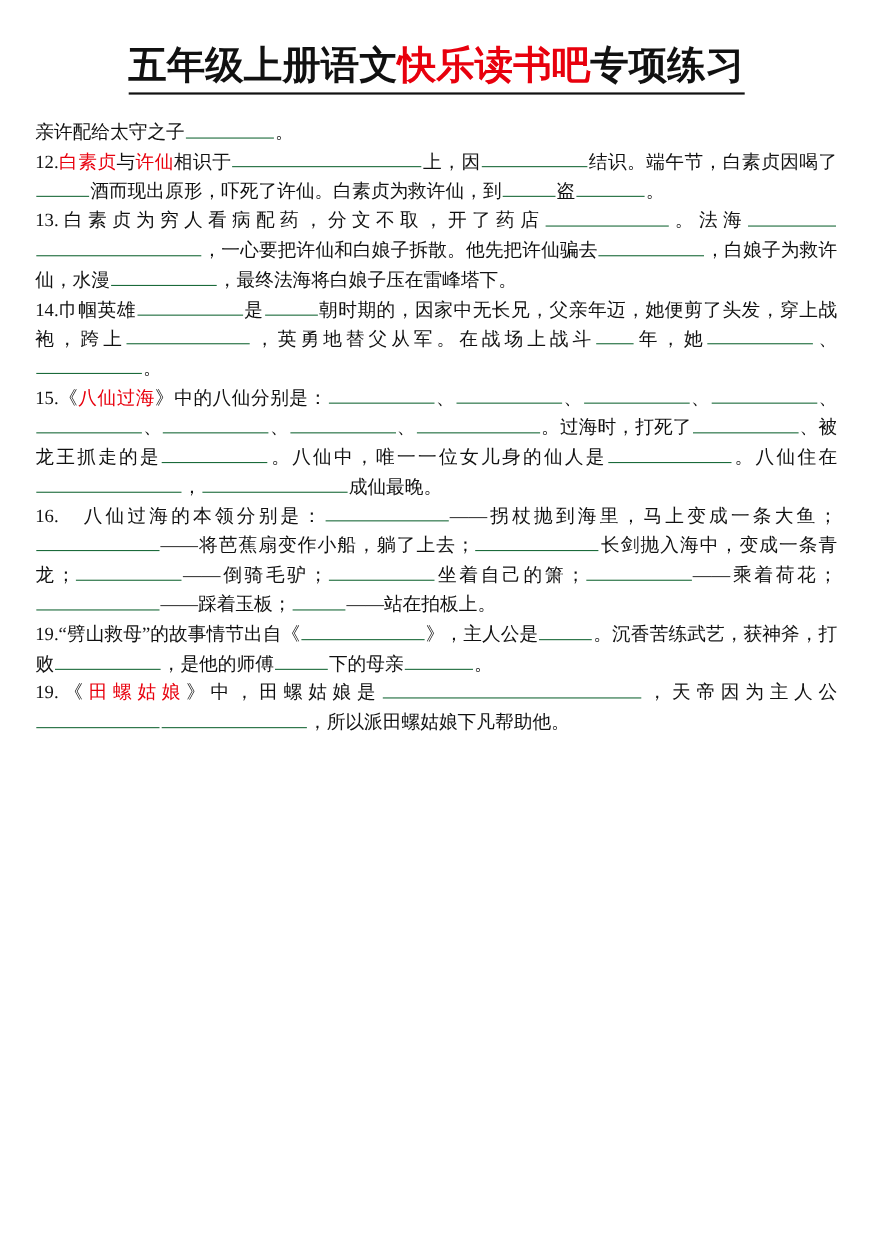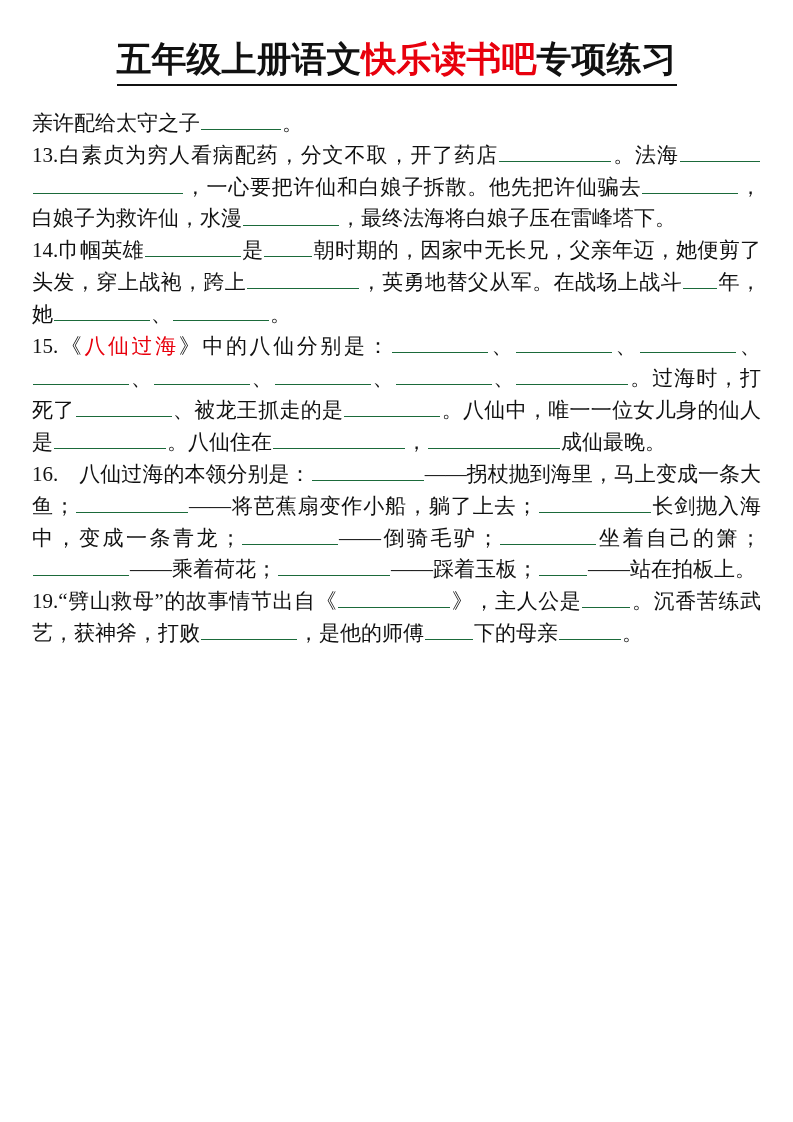--- a/index.html
+++ b/index.html
@@ -33,21 +33,21 @@
     border-bottom: 2px solid #111;
     padding-bottom: 2px;
     line-height: 1.25;
     white-space: nowrap;
   }
   .title .red {
     color: #e8000d;
   }
   .body {
     margin-top: 21px;
-    font-size: 21px;
+    font-size: 17px;
     line-height: 1.47;
     text-align: justify;
     text-justify: inter-ideograph;
   }
   .p {
     margin: 0 0 0 0;
     text-indent: 0;
   }
   .red {
     color: #e8000d;
@@ -79,27 +79,29 @@
 
   <div class="title-wrap">
     <div class="title"><span>五年级上册语文</span><span class="red">快乐读书吧</span><span>专项练习</span></div>
   </div>
 
   <div class="body">
 
     <p class="p"><span>亲许配给太守之子</span><span class="bl w4"></span><span>。</span></p>
 
 
+    <p class="p"><span>12.</span><span class="red">白素贞</span><span>与</span><span class="red">许仙</span><span>相识于</span><span class="bl w9"></span><span>上，因</span><span class="bl w5"></span><span>结识。端午节，白素贞因喝了</span><span class="bl w2"></span><span>酒而现出原形，吓死了许仙。白素贞为救许仙，到</span><span class="bl w2"></span><span>盗</span><span class="bl w3"></span><span>。</span></p>
 
     <p class="p"><span>13.白素贞为穷人看病配药，分文不取，开了药店</span><span class="bl w6"></span><span>。法海</span><span class="bl w4"></span><span class="bl w8"></span><span>，一心要把许仙和白娘子拆散。他先把许仙骗去</span><span class="bl w5"></span><span>，白娘子为救许仙，水漫</span><span class="bl w5"></span><span>，最终法海将白娘子压在雷峰塔下。</span></p>
 
     <p class="p"><span>14.巾帼英雄</span><span class="bl w5"></span><span>是</span><span class="bl w2"></span><span>朝时期的，因家中无长兄，父亲年迈，她便剪了头发，穿上战袍，跨上</span><span class="bl w6"></span><span>，英勇地替父从军。在战场上战斗</span><span class="bl w1"></span><span>年，她</span><span class="bl w5"></span><span>、</span><span class="bl w5"></span><span>。</span></p>
 
     <p class="p"><span>15.《</span><span class="red">八仙过海</span><span>》中的八仙分别是：</span><span class="bl w5"></span><span>、</span><span class="bl w5"></span><span>、</span><span class="bl w5"></span><span>、</span><span class="bl w5"></span><span>、</span><span class="bl w5"></span><span>、</span><span class="bl w5"></span><span>、</span><span class="bl w5"></span><span>、</span><span class="bl w6"></span><span>。过海时，打死了</span><span class="bl w5"></span><span>、被龙王抓走的是</span><span class="bl w5"></span><span>。八仙中，唯一一位女儿身的仙人是</span><span class="bl w6"></span><span>。八仙住在</span><span class="bl w7"></span><span>，</span><span class="bl w7"></span><span>成仙最晚。</span></p>
 
     <p class="p"><span>16.　八仙过海的本领分别是：</span><span class="bl w6"></span><span>——拐杖抛到海里，马上变成一条大鱼；</span><span class="bl w6"></span><span>——将芭蕉扇变作小船，躺了上去；</span><span class="bl w6"></span><span>长剑抛入海中，变成一条青龙；</span><span class="bl w5"></span><span>——倒骑毛驴；</span><span class="bl w5"></span><span>坐着自己的箫；</span><span class="bl w5"></span><span>——乘着荷花；</span><span class="bl w6"></span><span>——踩着玉板；</span><span class="bl w2"></span><span>——站在拍板上。</span></p>
 
 
     <p class="p"><span>19.“劈山救母”的故事情节出自《</span><span class="bl w6"></span><span>》，主人公是</span><span class="bl w2"></span><span>。沉香苦练武艺，获神斧，打败</span><span class="bl w5"></span><span>，是他的师傅</span><span class="bl w2"></span><span>下的母亲</span><span class="bl w3"></span><span>。</span></p>
 
+    <p class="p"><span>19.《</span><span class="red">田螺姑娘</span><span>》中，田螺姑娘是</span><span class="bl w12"></span><span>，天帝因为主人公</span><span class="bl w6"></span><span class="bl w7"></span><span>，所以派田螺姑娘下凡帮助他。</span></p>
 
   </div>
 </div>
 
 </body></html>

